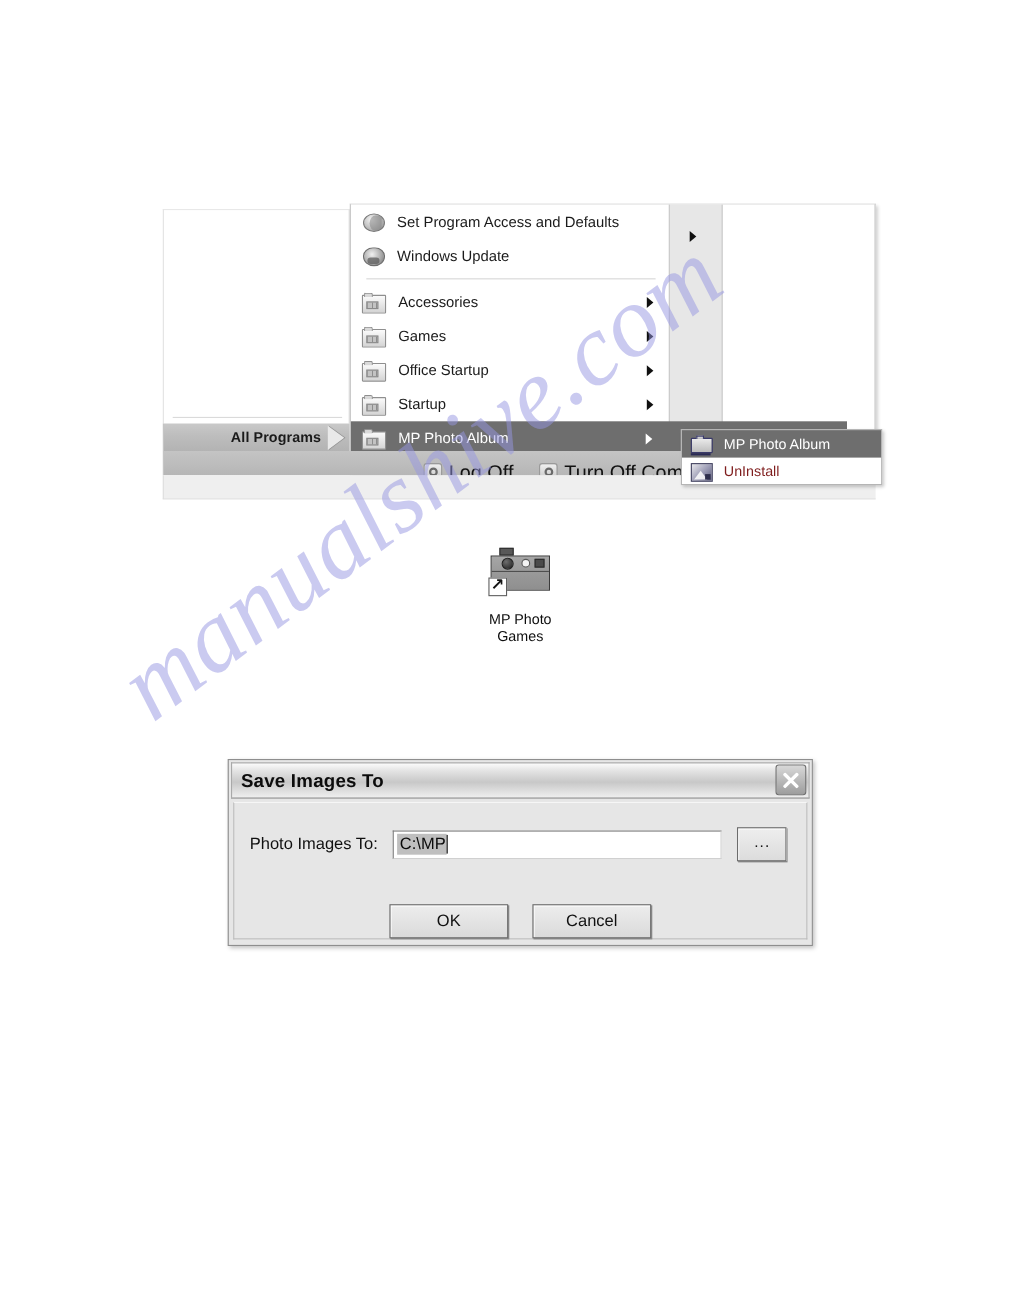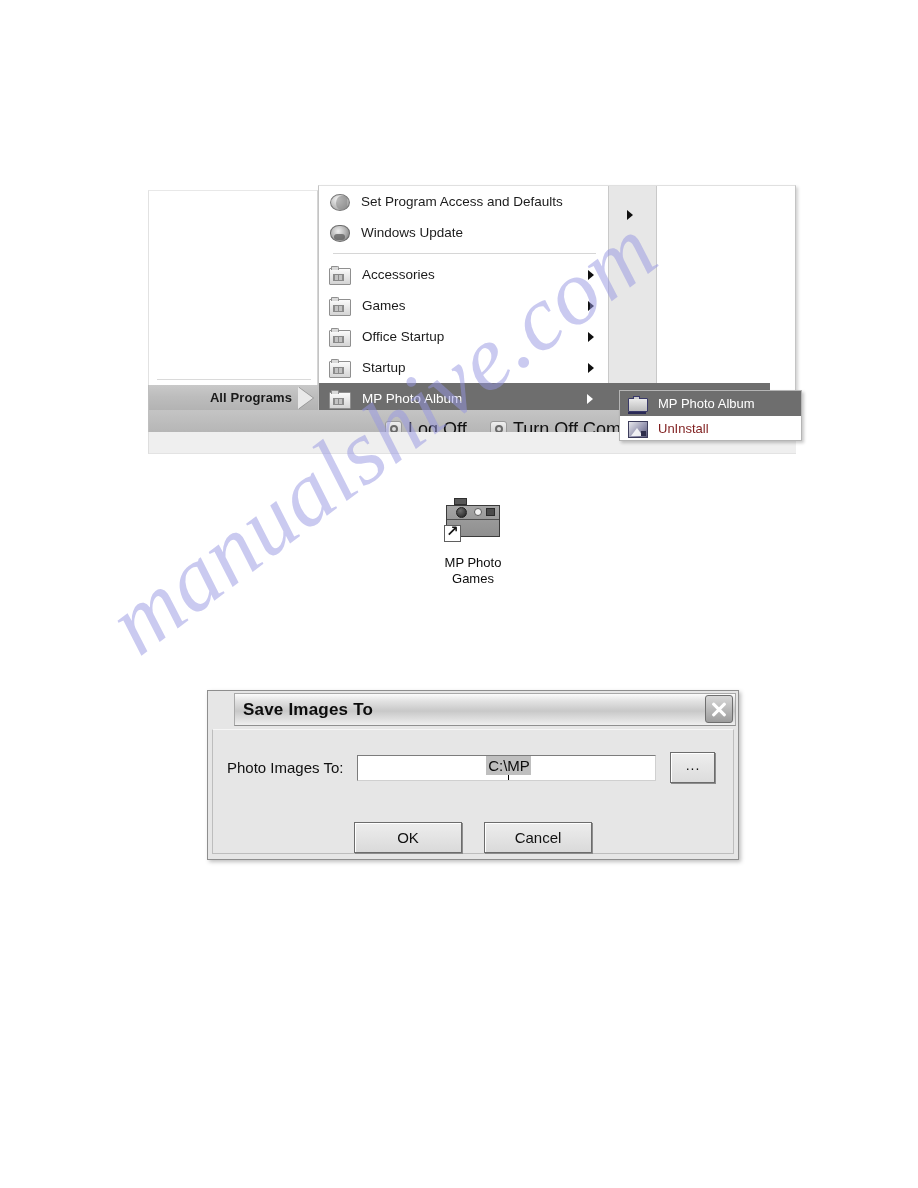--- a/index.html
+++ b/index.html
@@ -484,21 +484,20 @@
     position: absolute;
     left: 207px;
     top: 690px;
     width: 532px;
     height: 170px;
     background: #e6e6e6;
     border: 1px solid #8e8e8e;
     box-sizing: border-box;
     box-shadow: 2px 2px 4px rgba(0,0,0,0.25);
     z-index: 15;
-    padding-left: 24px;
   }
   .dlg-titlebar {
     position: relative;
     height: 33px;
     margin: 2px 2px 0 2px;
     background: linear-gradient(to bottom, #fbfbfb 0%, #e3e3e3 22%, #c8c8c8 55%, #efefef 100%);
     border: 1px solid #a9a9a9;
     border-bottom-color: #8f8f8f;
     box-sizing: border-box;
     display: flex;
@@ -562,21 +561,20 @@
     height: 26px;
     background: #ffffff;
     border: 1px solid #7c7c7c;
     border-right-color: #d0d0d0;
     border-bottom-color: #d0d0d0;
     box-sizing: border-box;
     display: flex;
     align-items: center;
     padding-left: 3px;
     overflow: hidden;
-    flex-direction: column;
   }
   .dlg-input .val {
     font-size: 15px;
     color: #0b0b0b;
     background: #bfbfbf;
     padding: 1px 1px 1px 2px;
     font-family: "Liberation Sans", sans-serif;
     white-space: nowrap;
   }
   .dlg-input .caret {

